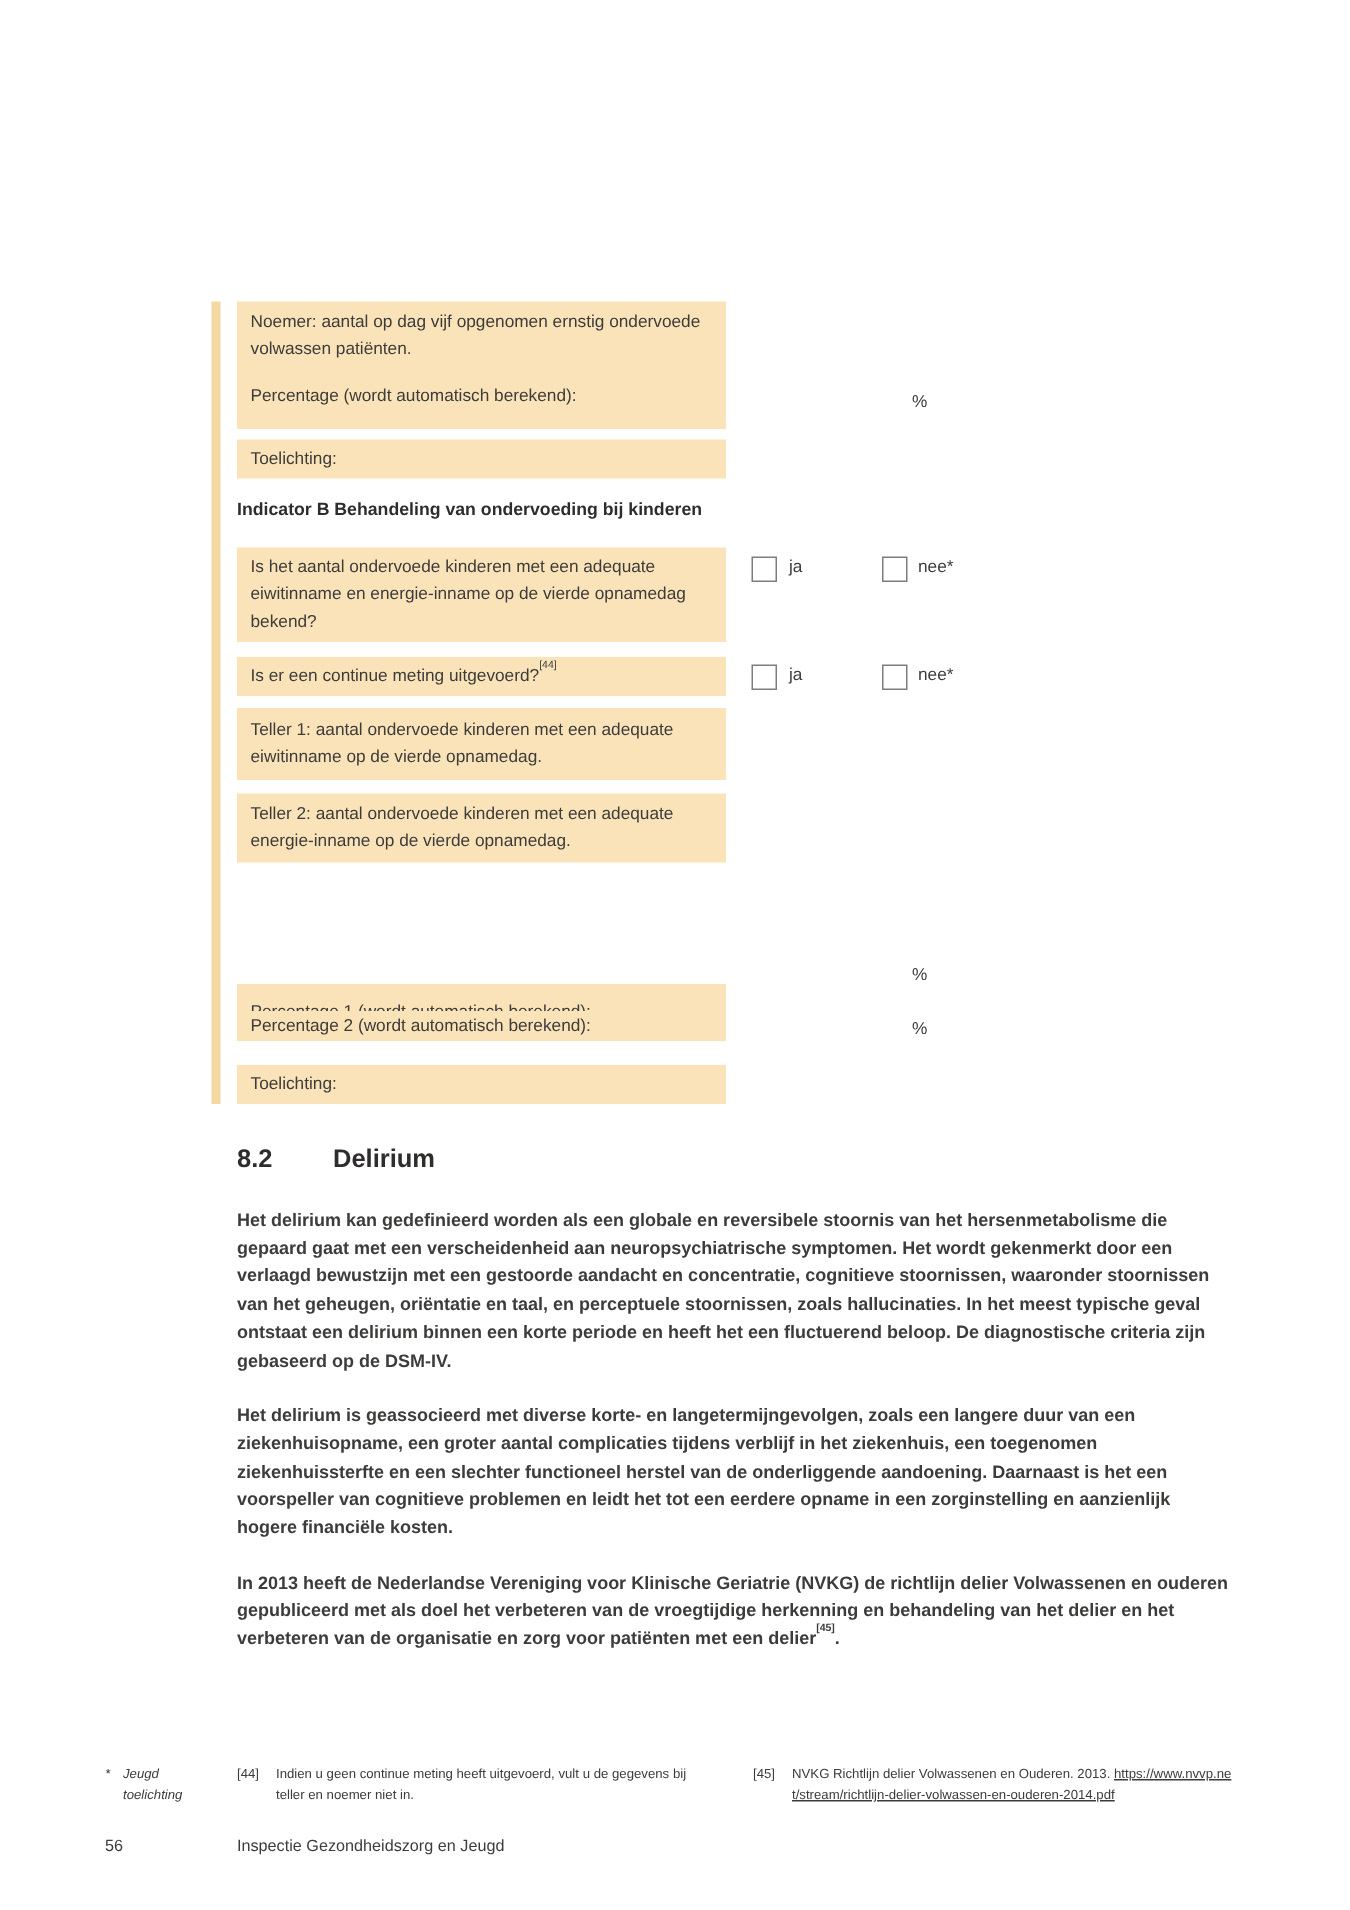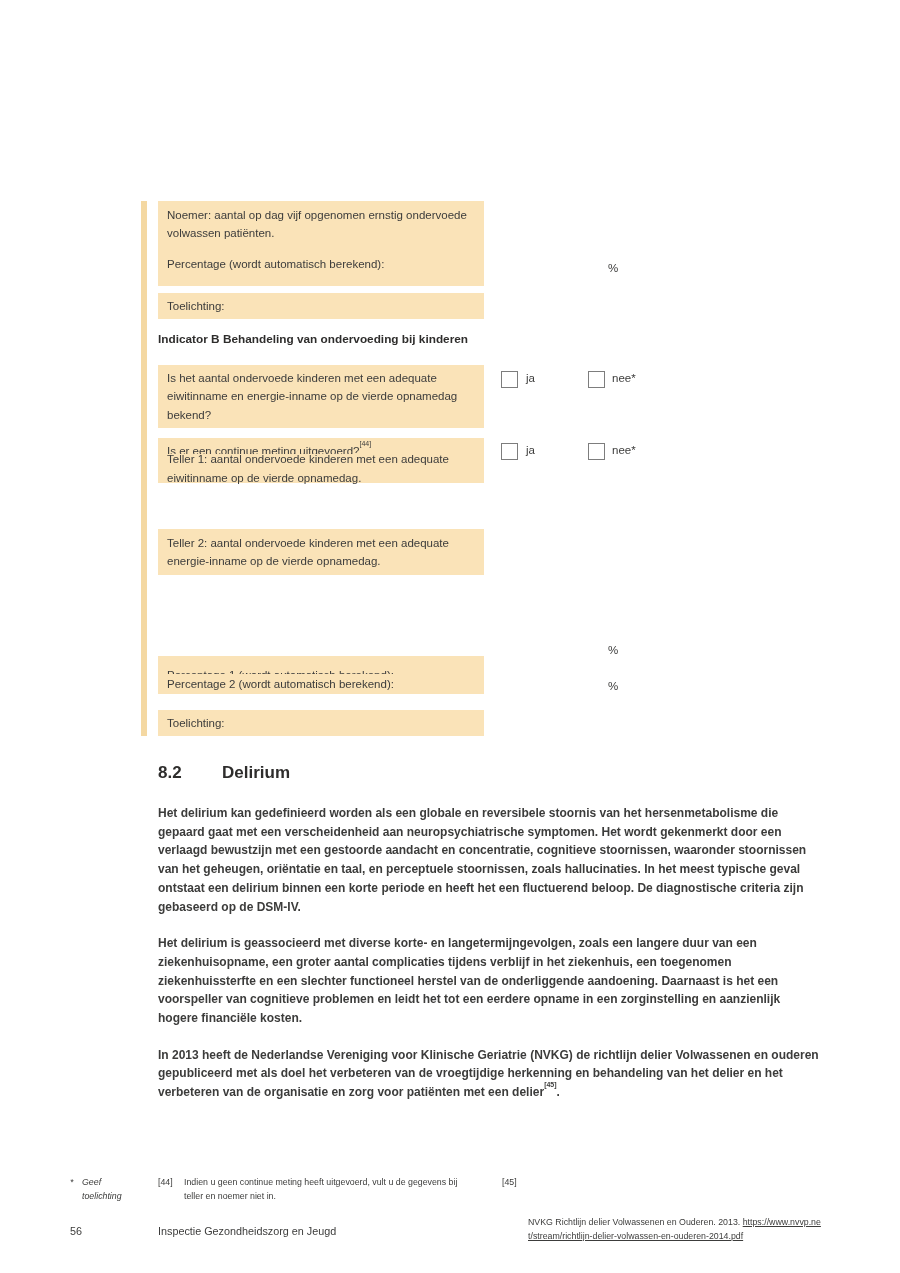--- a/index.html
+++ b/index.html
@@ -70,21 +70,21 @@
     position: absolute; top: 1176px;
     font-size: 8.8px; line-height: 13.8px; color: var(--text);
   }
   .fn-marker { position: absolute; top: 0; }
   .fn-body { display: block; }
   .fn-star { left: 70px; width: 60px; font-style: italic; }
   .fn-star .fn-body { margin-left: 12px; width: 46px; }
   .fn-44 { left: 158px; width: 320px; }
   .fn-44 .fn-body { margin-left: 26px; width: 288px; }
   .fn-45 { left: 502px; width: 322px; }
-  .fn-45 .fn-body { margin-left: 26px; width: 294px; margin-top: 40px; }
+  .fn-45 .fn-body { margin-left: 26px; width: 294px; }
   .fn-link { color: var(--text); text-decoration: underline; word-break: break-all; }
 
   .page-footer-number {
     position: absolute; left: 70px; top: 1225px;
     font-size: 10.8px; color: var(--text);
   }
   .page-footer-publisher {
     position: absolute; left: 158px; top: 1225px;
     font-size: 10.8px; color: var(--text);
   }
@@ -120,21 +120,21 @@
   <span class="cb-label" style="left:612px;top:372px">nee*</span>
 
   <div class="field" style="top:438px;height:26px">
     <span><span>Is er een continue meting uitgevoerd?</span><sup class="fn-ref">[44]</sup></span>
   </div>
   <div class="checkbox" style="left:501px;top:443px"></div>
   <span class="cb-label" style="left:526px;top:444px">ja</span>
   <div class="checkbox" style="left:588px;top:443px"></div>
   <span class="cb-label" style="left:612px;top:444px">nee*</span>
 
-  <div class="field" style="top:454px;height:29px">
+  <div class="field" style="top:472px;height:48px">
     <span>Teller 1: aantal ondervoede kinderen met een adequate eiwitinname op de vierde opnamedag.</span>
   </div>
 
   <div class="field" style="top:529px;height:46px">
     <span>Teller 2: aantal ondervoede kinderen met een adequate energie-inname op de vierde opnamedag.</span>
   </div>
 
 
   <div class="field" style="top:656px;height:38px">
     <span>Percentage 1 (wordt automatisch berekend):</span>
@@ -155,21 +155,21 @@
   </div>
 
   <div class="body-text">
     <p>Het delirium kan gedefinieerd worden als een globale en reversibele stoornis van het hersenmetabolisme die gepaard gaat met een verscheidenheid aan neuropsychiatrische symptomen. Het wordt gekenmerkt door een verlaagd bewustzijn met een gestoorde aandacht en concentratie, cognitieve stoornissen, waaronder stoornissen van het geheugen, oriëntatie en taal, en perceptuele stoornissen, zoals hallucinaties. In het meest typische geval ontstaat een delirium binnen een korte periode en heeft het een fluctuerend beloop. De diagnostische criteria zijn gebaseerd op de DSM-IV.</p>
     <p>Het delirium is geassocieerd met diverse korte- en langetermijngevolgen, zoals een langere duur van een ziekenhuisopname, een groter aantal complicaties tijdens verblijf in het ziekenhuis, een toegenomen ziekenhuissterfte en een slechter functioneel herstel van de onderliggende aandoening. Daarnaast is het een voorspeller van cognitieve problemen en leidt het tot een eerdere opname in een zorginstelling en aanzienlijk hogere financiële kosten.</p>
     <p><span>In 2013 heeft de Nederlandse Vereniging voor Klinische Geriatrie (NVKG) de richtlijn delier Volwassenen en ouderen gepubliceerd met als doel het verbeteren van de vroegtijdige herkenning en behandeling van het delier en het verbeteren van de organisatie en zorg voor patiënten met een delier</span><sup class="fn-ref">[45]</sup><span>.</span></p>
   </div>
 
   <div class="footnote fn-star">
     <span class="fn-marker">*</span>
-    <span class="fn-body">Geef toelichting</span>
+    <span class="fn-body">Jeugd toelichting</span>
   </div>
 
   <div class="footnote fn-44">
     <span class="fn-marker">[44]</span>
     <span class="fn-body">Indien u geen continue meting heeft uitgevoerd, vult u de gegevens bij teller en noemer niet in.</span>
   </div>
 
   <div class="footnote fn-45">
     <span class="fn-marker">[45]</span>
     <span class="fn-body"><span>NVKG Richtlijn delier Volwassenen en Ouderen. 2013. </span><a class="fn-link" href="#">https://www.nvvp.net/stream/richtlijn-delier-volwassen-en-ouderen-2014.pdf</a></span>

